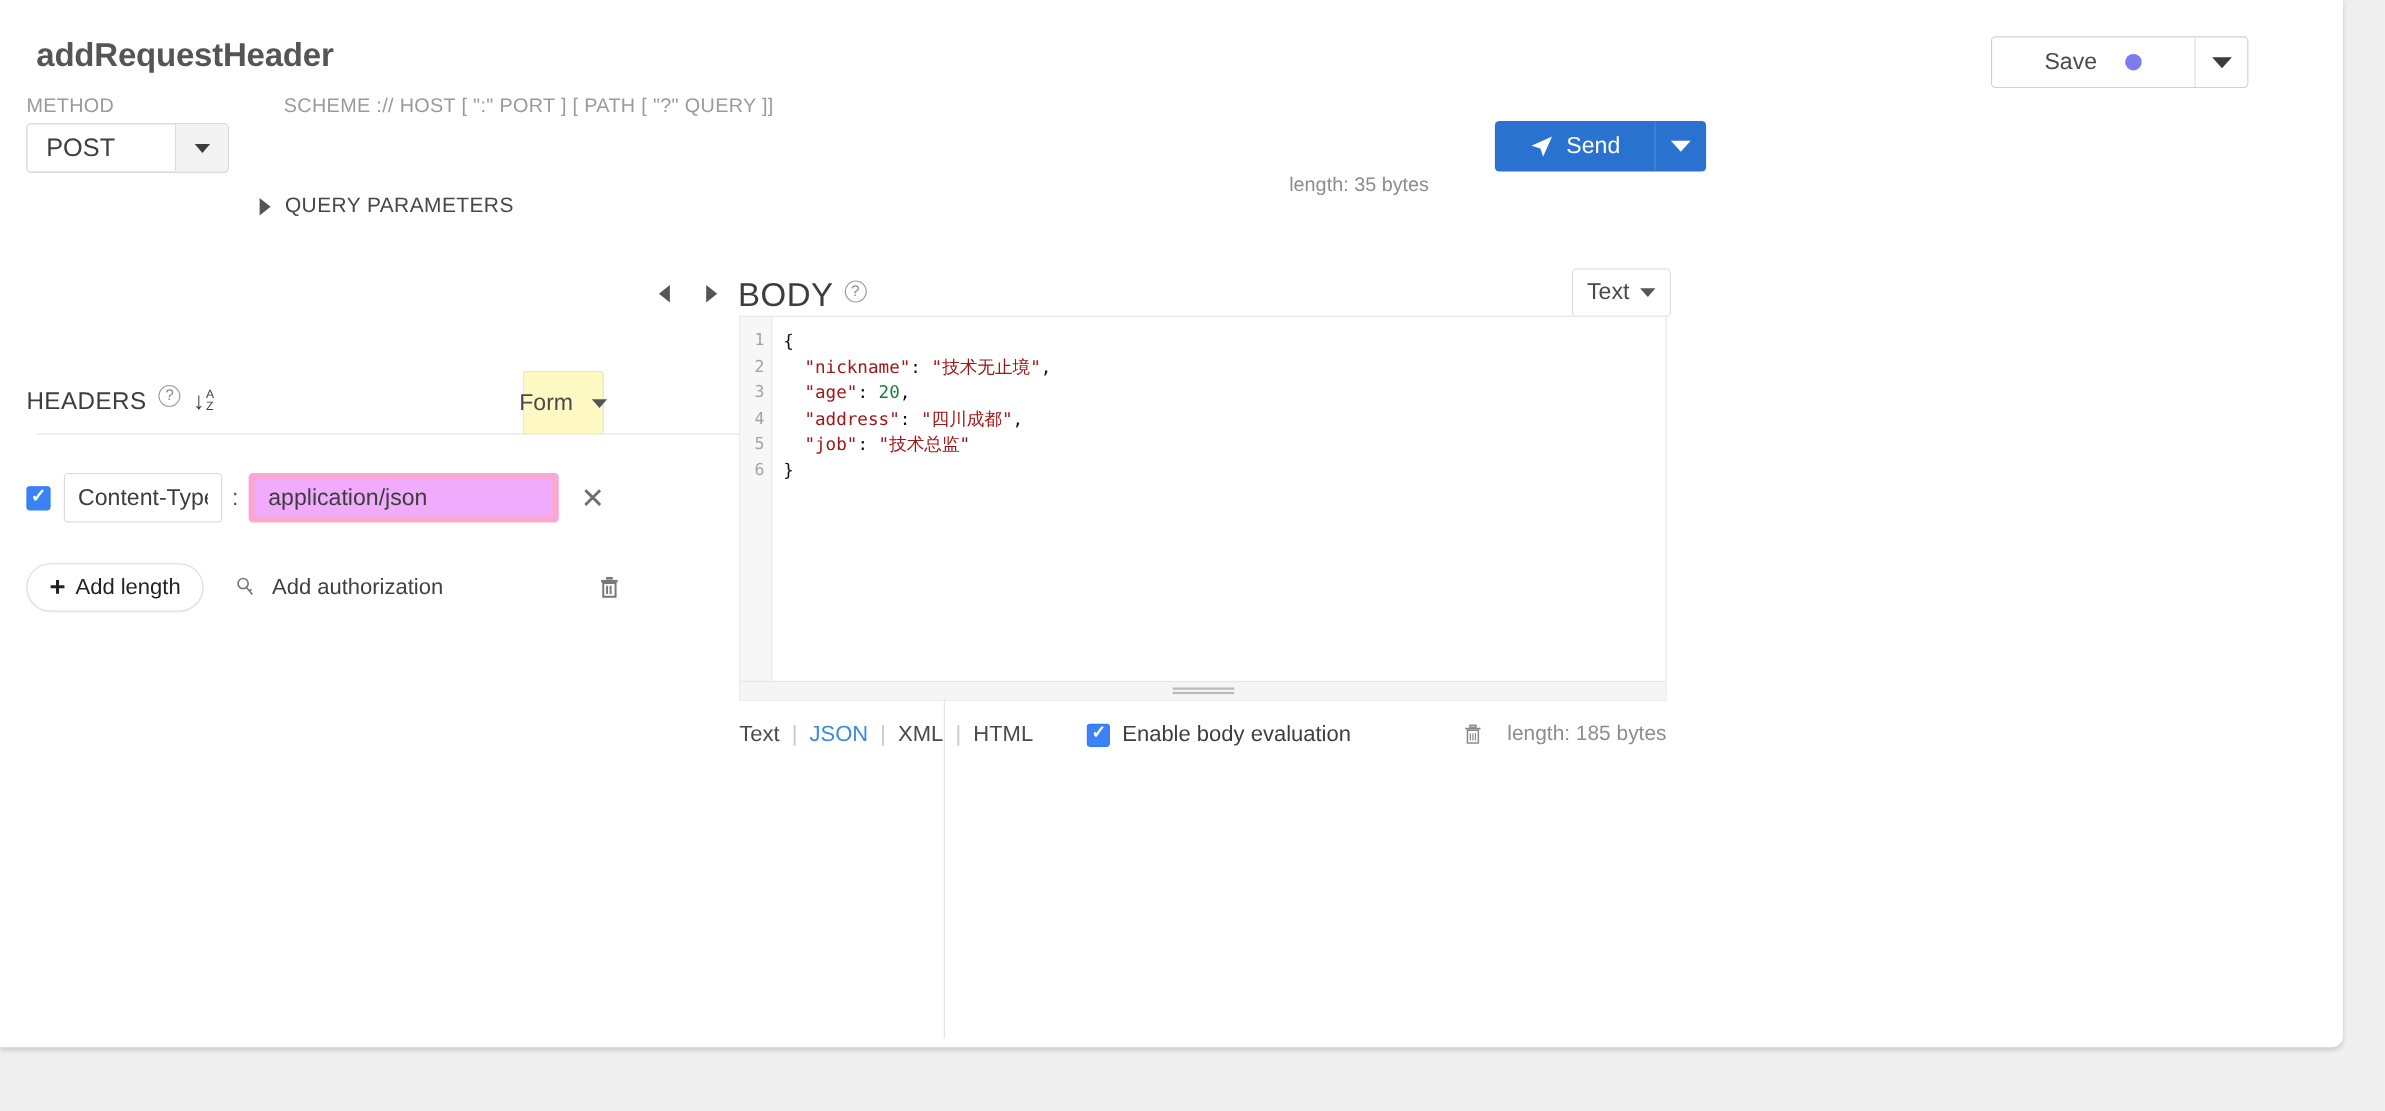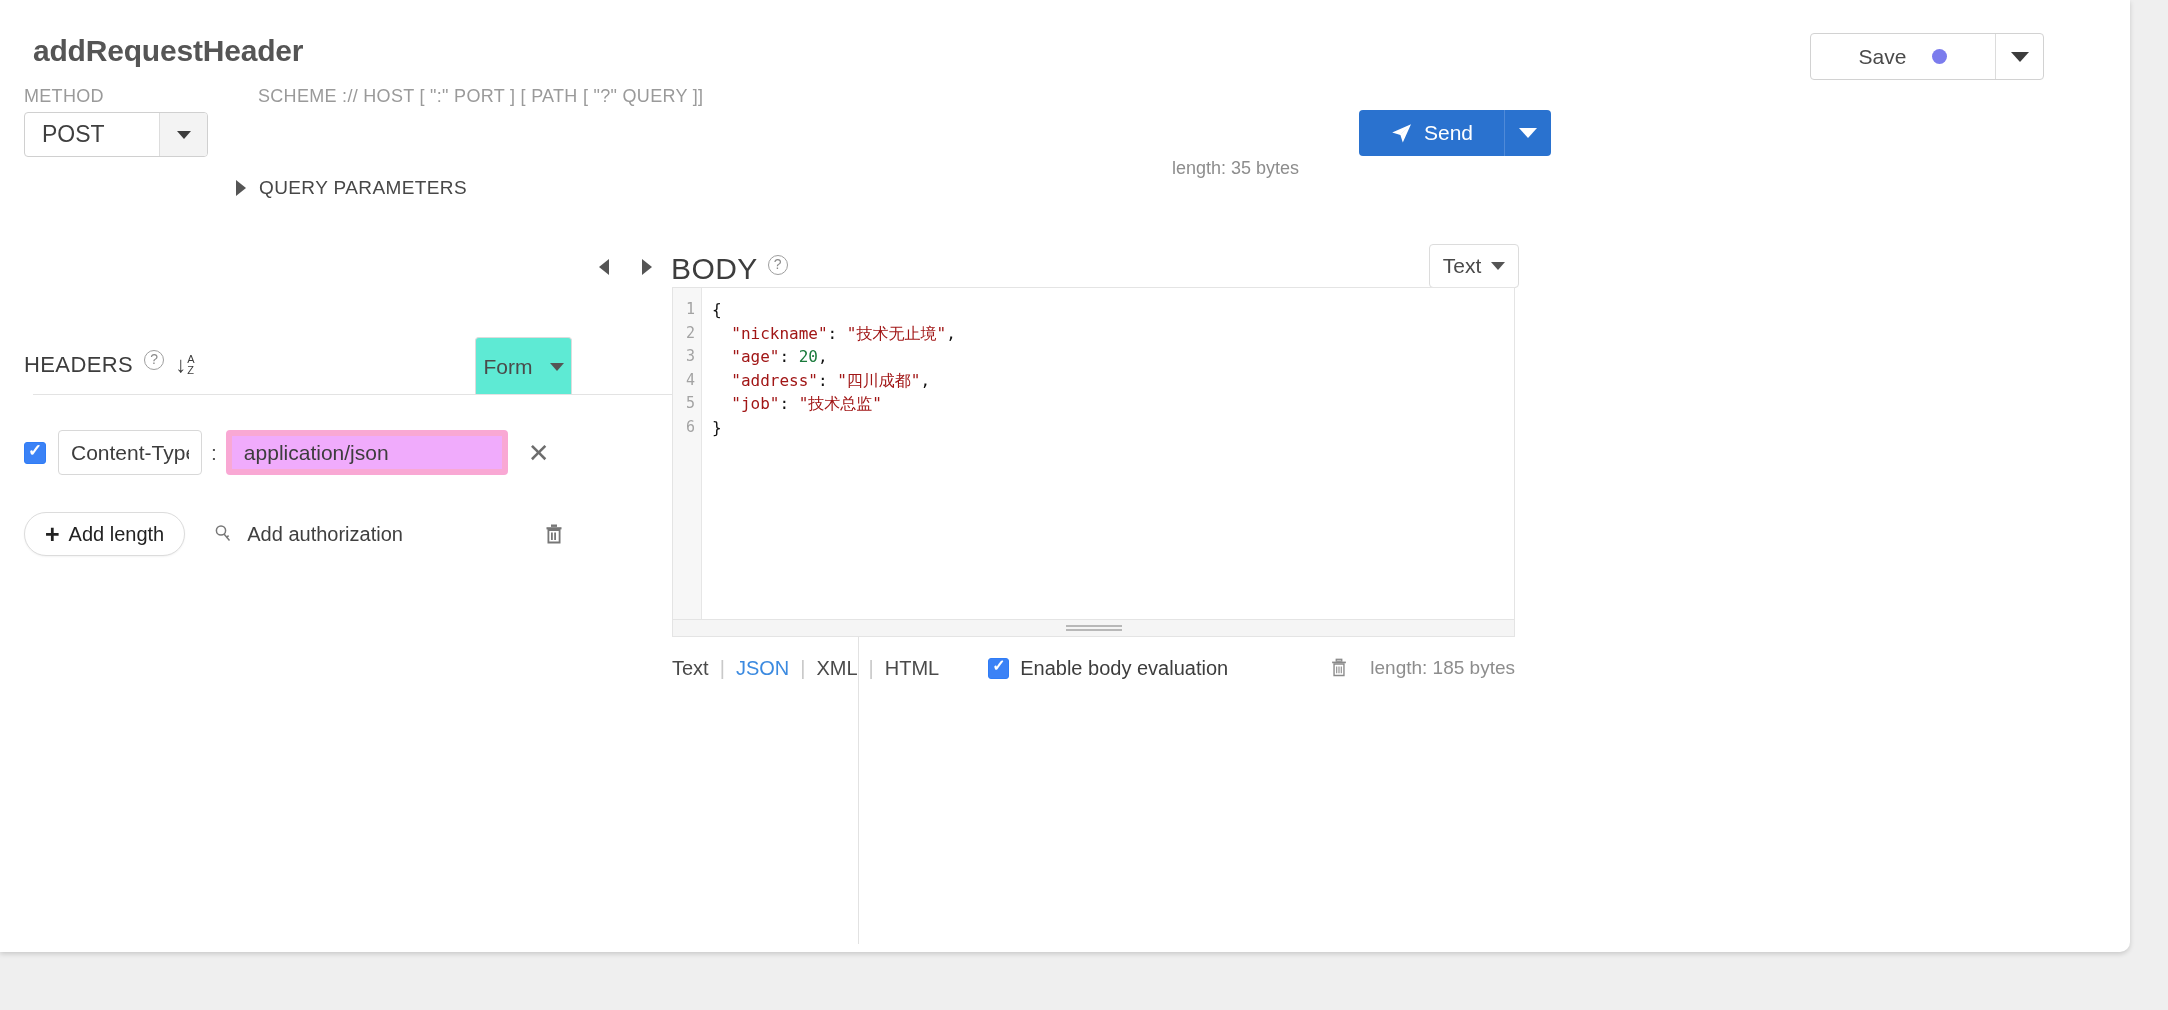--- a/index.html
+++ b/index.html
@@ -152,23 +152,23 @@
   }
   .sort-az {
     display: inline-flex; align-items: center; gap: 1px; cursor: pointer;
     color: #3d3d3d;
   }
   .sort-az .arrow { font-size: 22px; line-height: 22px; }
   .sort-az .az { display: flex; flex-direction: column; font-size: 11px; line-height: 11px; }
 
   .form-select {
     position: absolute; left: 475px; top: 337px;
-    width: 97px; height: 58px;
+    width: 74px; height: 58px;
     border: 1px solid #dcdcdc; border-top-left-radius: 4px; border-top-right-radius: 4px;
-    border-bottom: none; background: #5eead4;
+    border-bottom: none; background: #fef9c3;
     display: flex; align-items: center; justify-content: center; gap: 17px;
     font-size: 21px; color: #4a4a4a; cursor: pointer;
   }
   .headers-underline {
     position: absolute; left: 33px; top: 394px;
     width: 757px; height: 1px; background: #e3e3e3;
   }
   .collapse-left {
     position: absolute; left: 590px; top: 253px;
     width: 28px; height: 28px; display: flex; align-items: center; justify-content: center;

